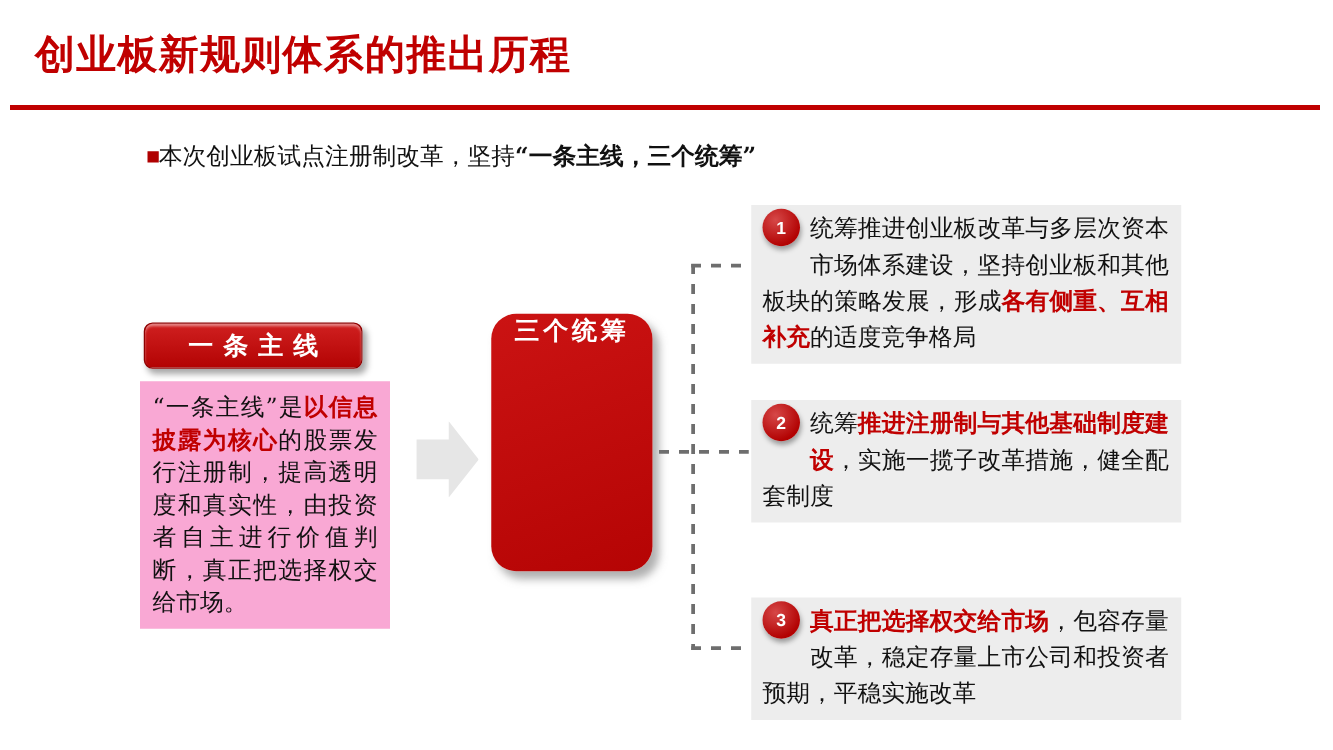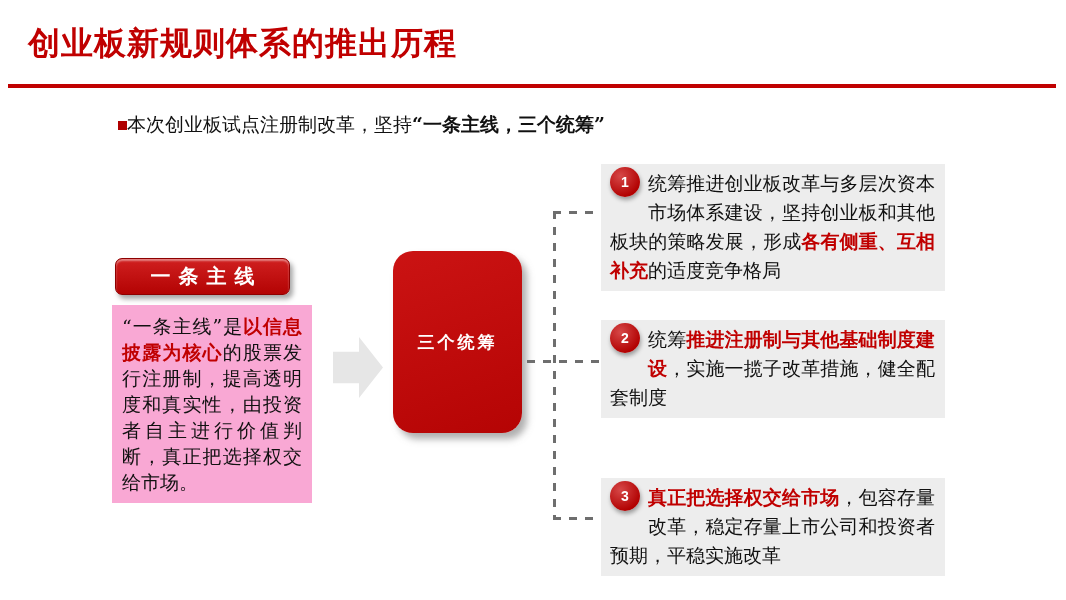--- a/index.html
+++ b/index.html
@@ -35,26 +35,26 @@
     font-size:19px; line-height:26px; text-align:justify;
   }
   .red-em { color:#c00000; font-weight:bold; }
 
   .flow-arrow {
     position:absolute; left:333px; top:337px; width:50px; height:61px;
     background:#e6e6e6;
     clip-path:polygon(0 24%, 52% 24%, 52% 0, 100% 50%, 52% 100%, 52% 76%, 0 76%);
   }
   .center-box {
-    position:absolute; left:393px; top:251px; width:129px; height:182px;
+    position:absolute; left:393px; top:251px; width:129px; height:206px;
     background:linear-gradient(160deg,#cb1313,#b50404);
     border-radius:20px;
     box-shadow:5px 6px 7px rgba(110,110,110,0.55);
-    display:flex; align-items:center; justify-content:center;
-    color:#ffffff; font-weight:bold; font-size:17px; letter-spacing:3px;
+    display:flex; justify-content:center;
+    color:#ffffff; font-weight:bold; font-size:20px; letter-spacing:3px;
   }
 
   .dash-h { position:absolute; height:3px;
     background:repeating-linear-gradient(90deg,#6e6e6e 0 8px, transparent 8px 16px); }
   .dash-v { position:absolute; width:3px;
     background:repeating-linear-gradient(180deg,#6e6e6e 0 8px, transparent 8px 16px); }
   .dash-mid  { left:527px; top:360px; width:72px; }
   .dash-vert { left:553px; top:211px; height:309px; }
   .dash-top  { left:553px; top:211px; width:46px; }
   .dash-bot  { left:553px; top:517px; width:46px; }

